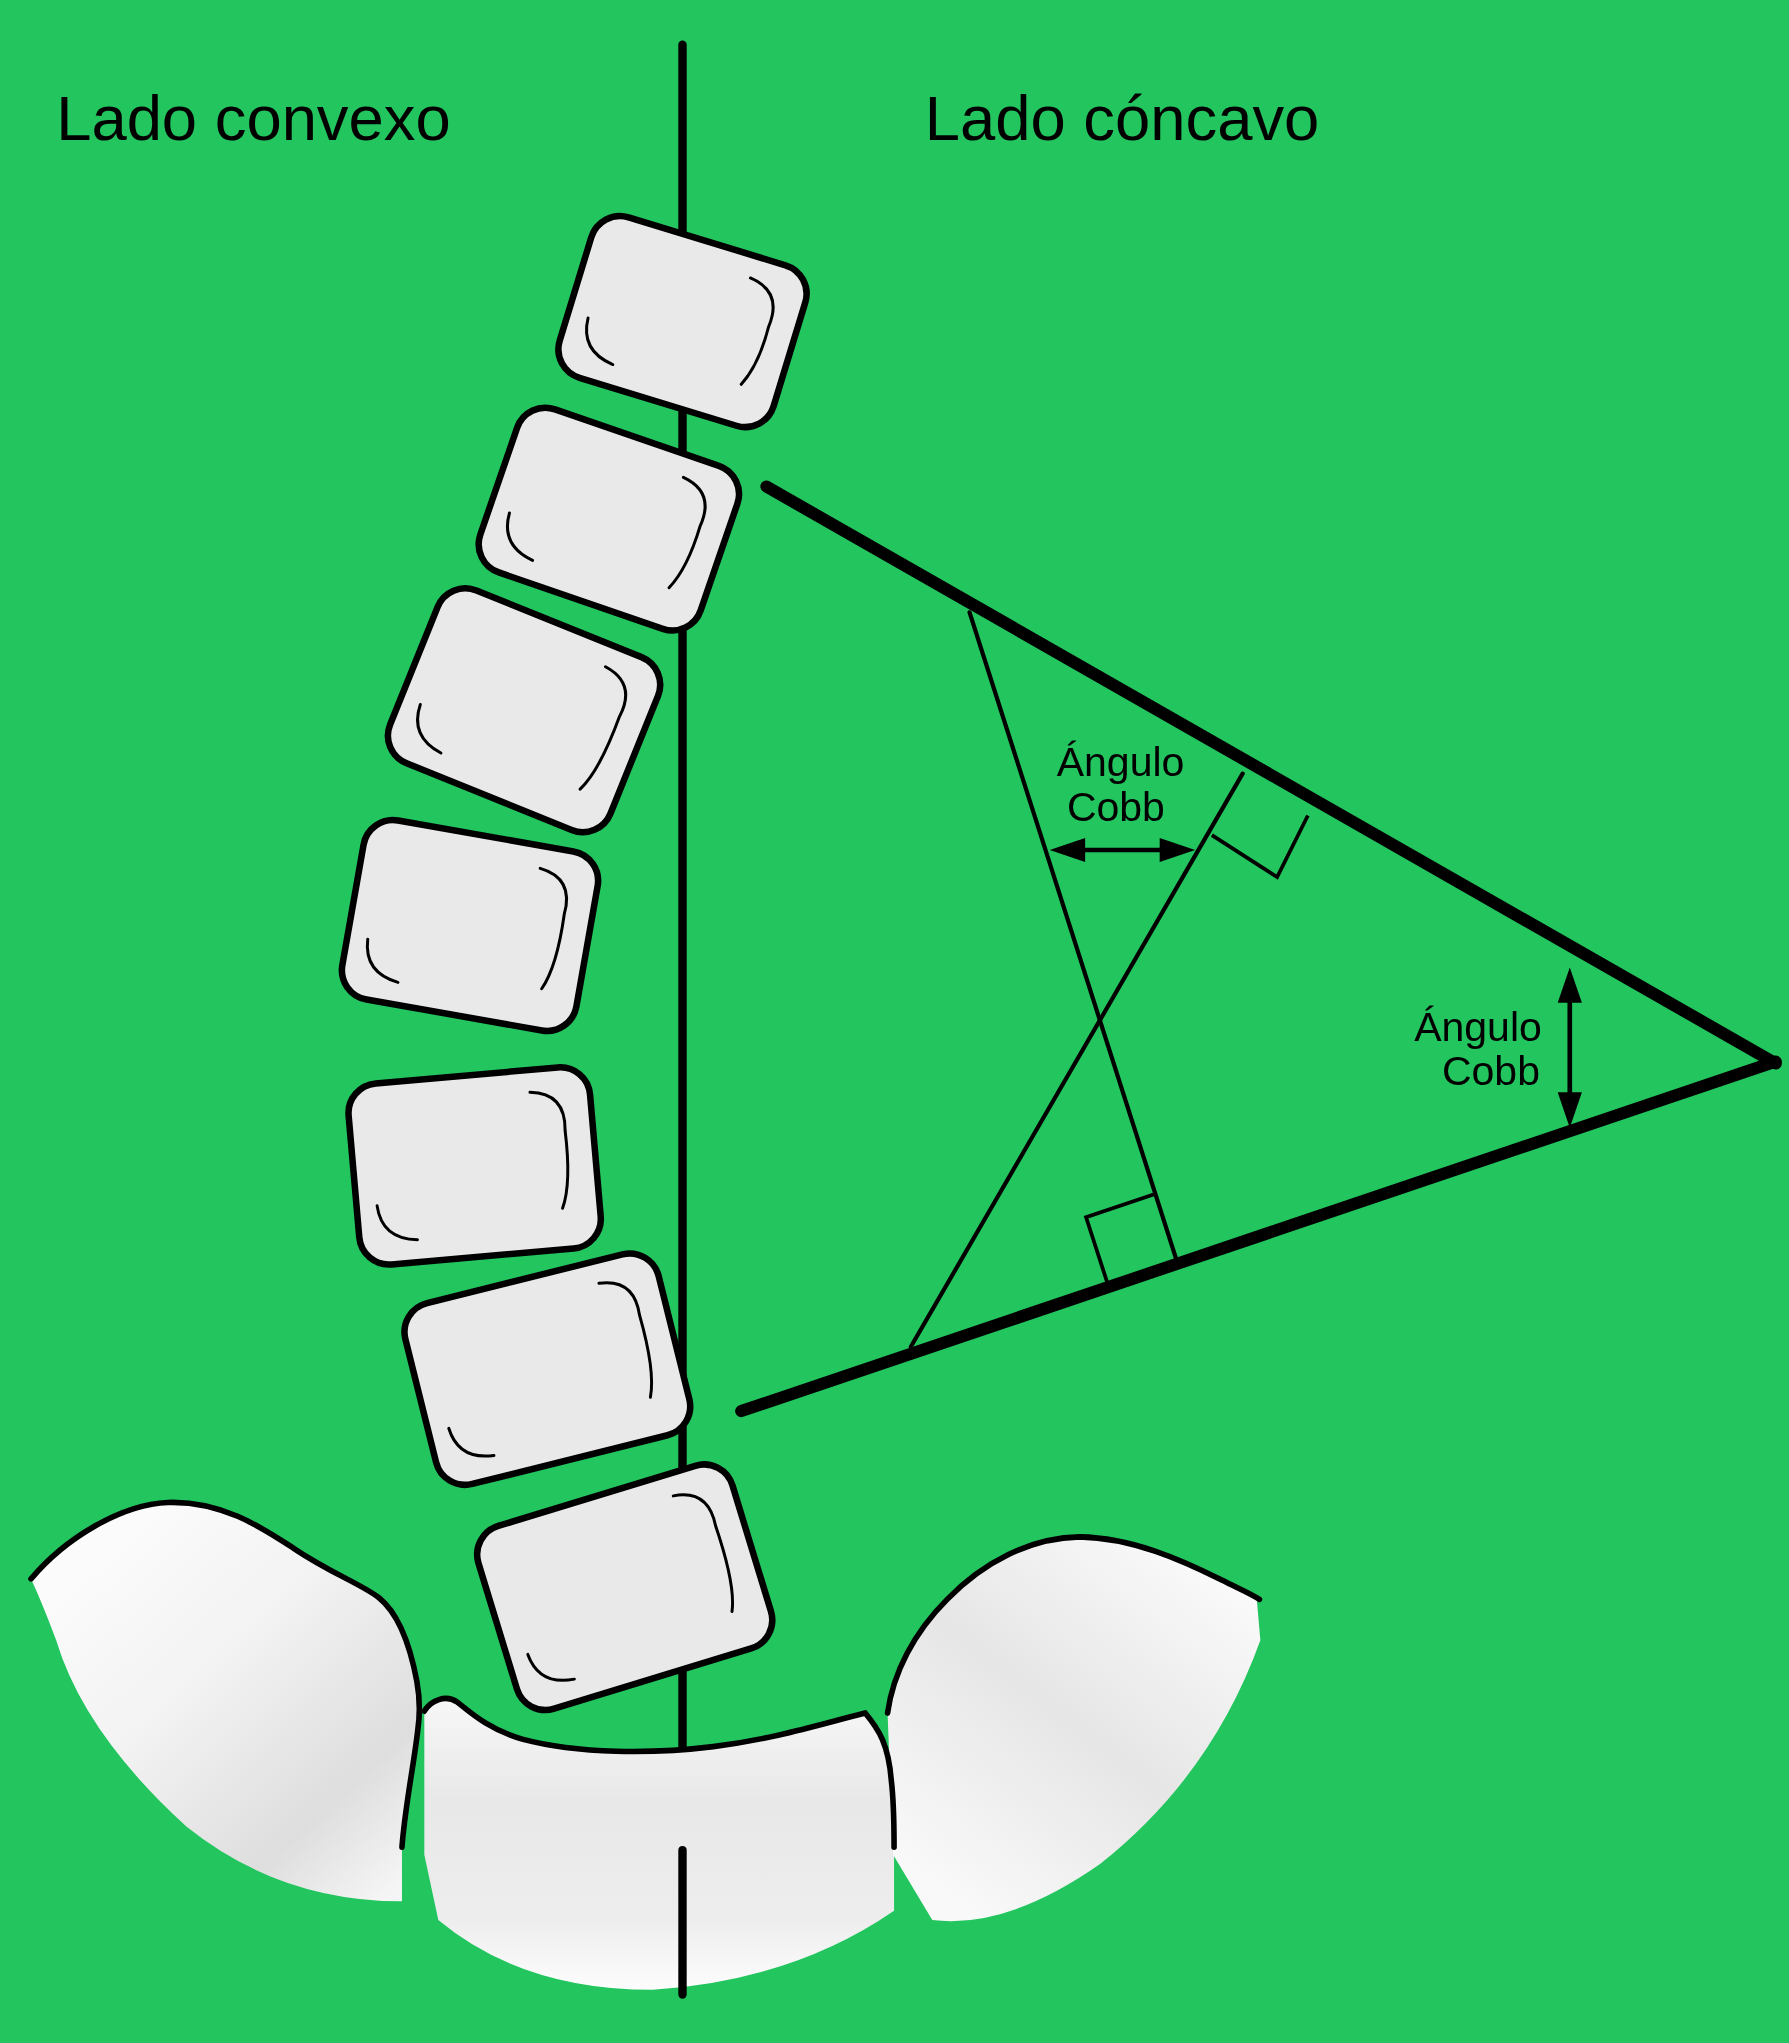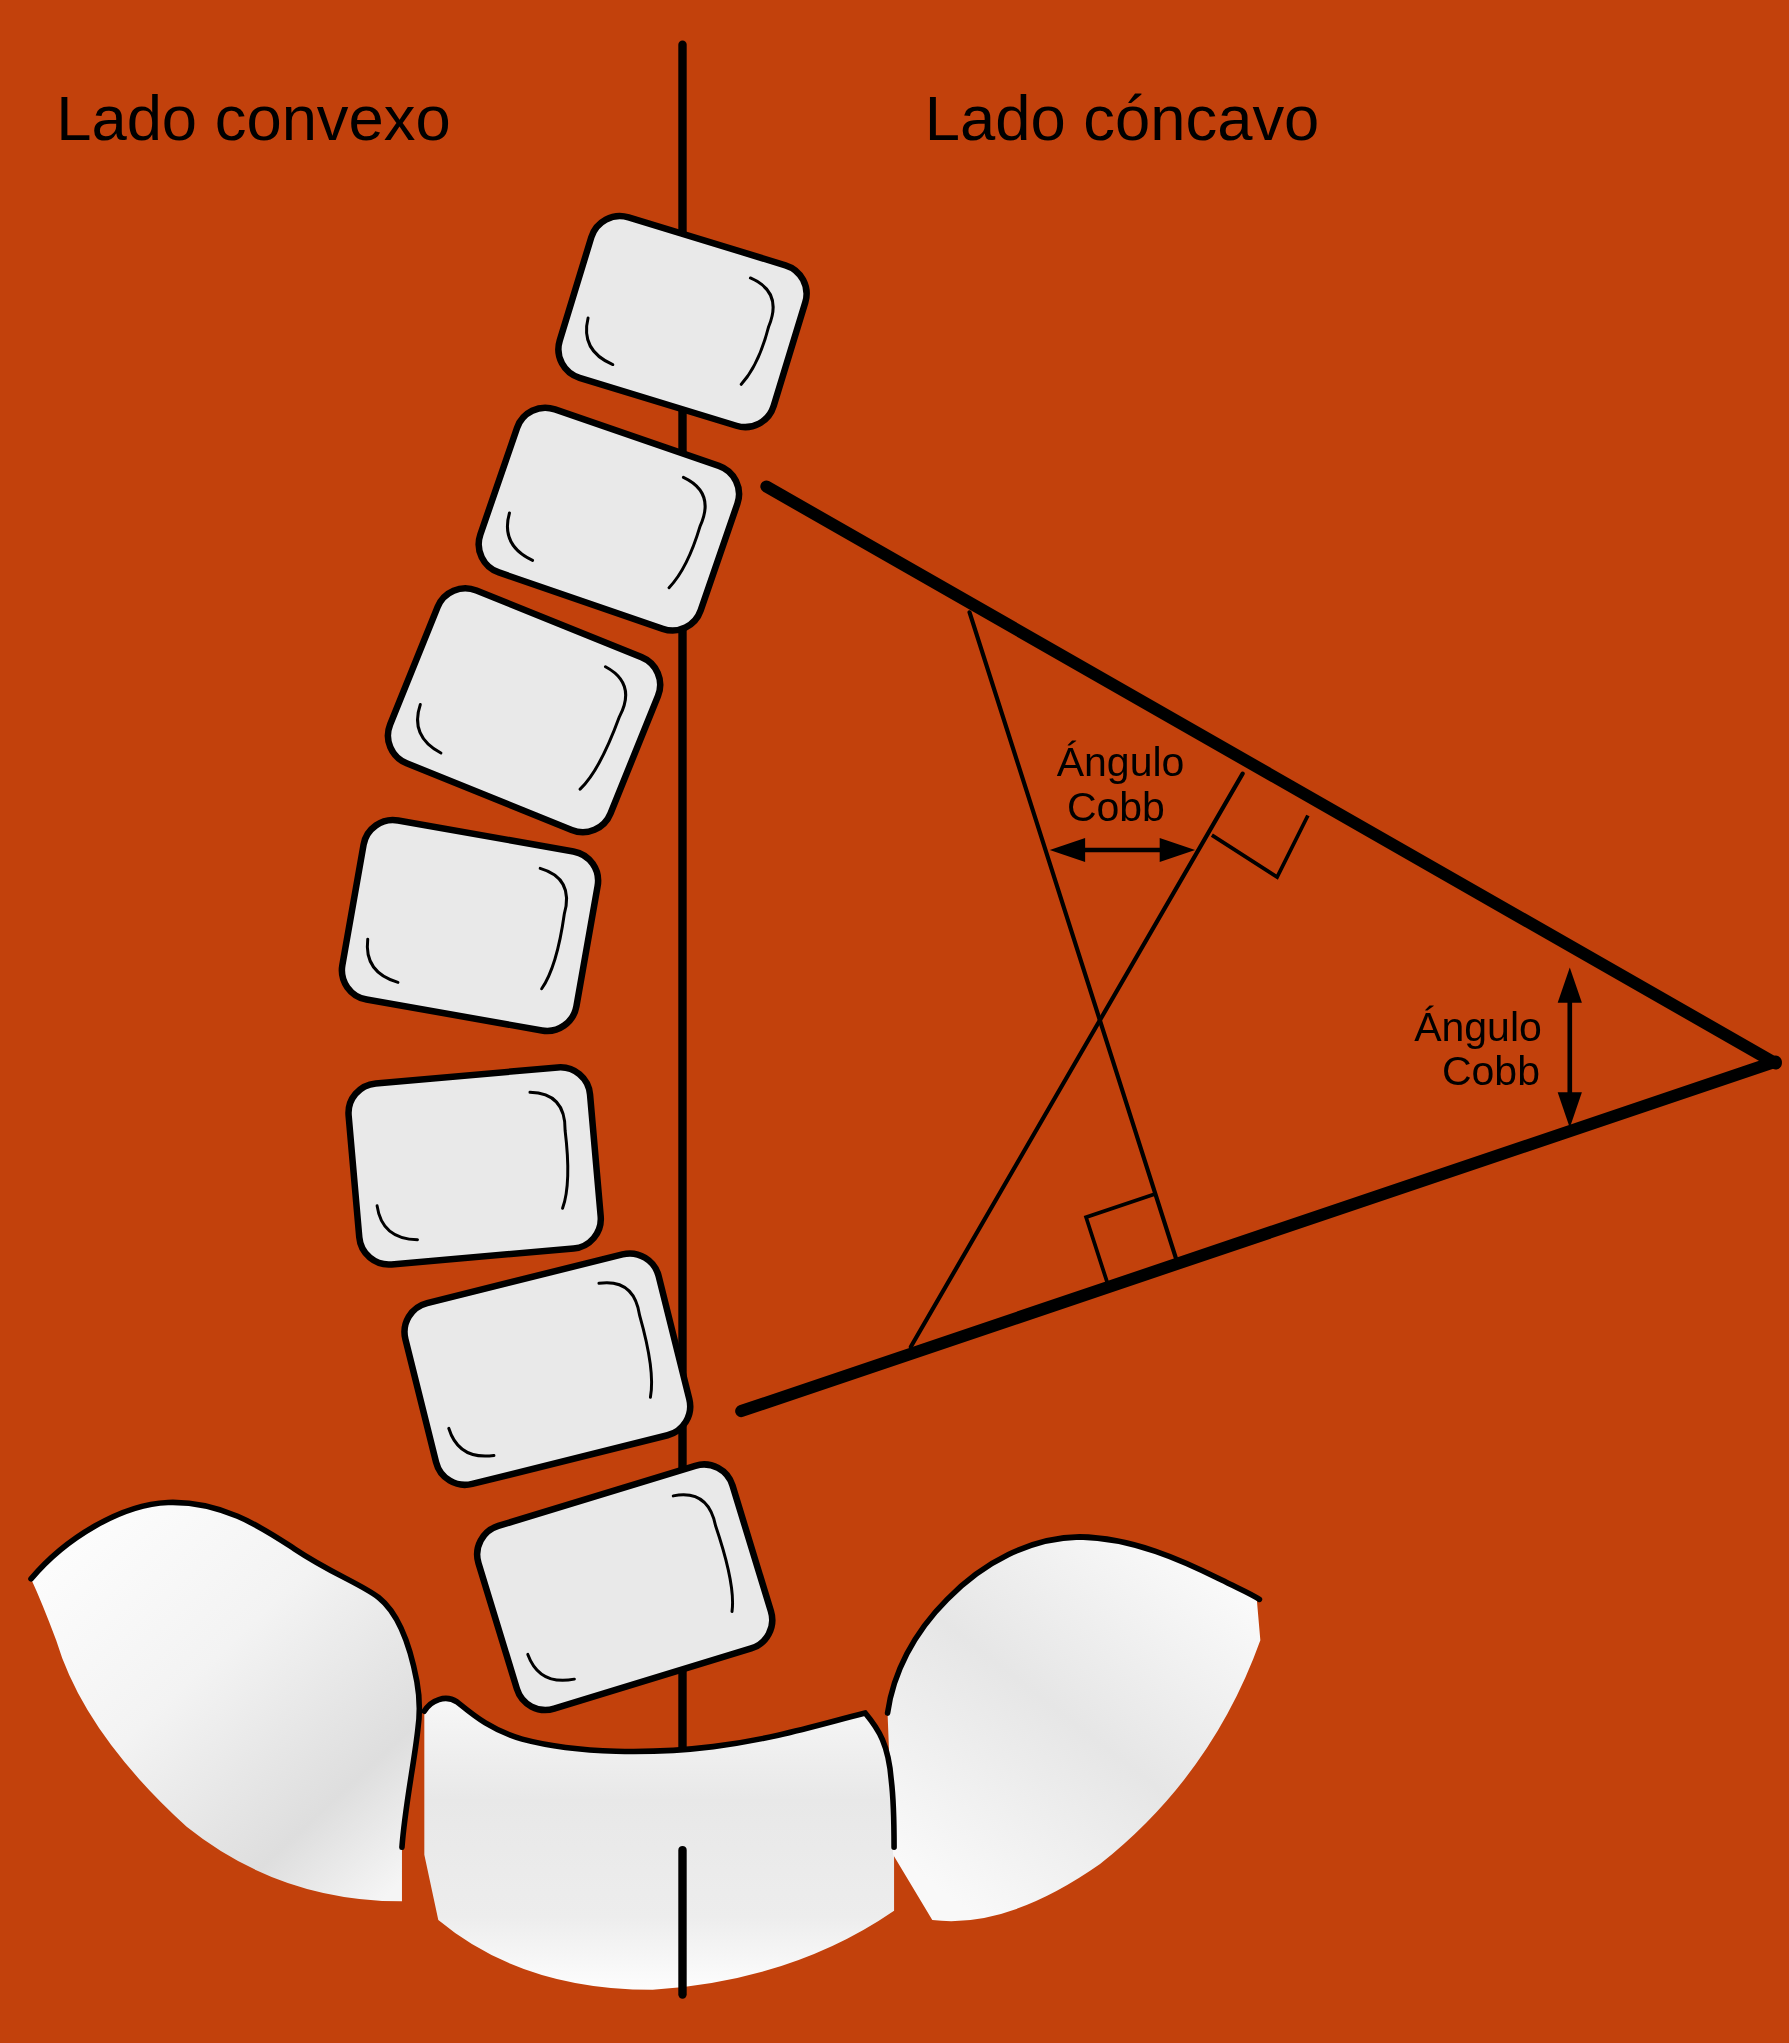--- a/index.html
+++ b/index.html
@@ -19,21 +19,21 @@
   text {
     font-family: "Liberation Sans", sans-serif;
     fill: #000000;
   }
   .side-label { font-size: 68px; }
   .angle-label { font-size: 44px; }
 </style>
 </head>
 <body>
 
-<div class="stage" style="background: #c2410c;">
+<div class="stage" style="background: #22c55e;">
 <svg id="diagram" viewBox="0 0 1920 2192" width="1790" height="2043">
 
   <defs>
     <linearGradient id="gradLeftWing" x1="0" y1="0" x2="0.9" y2="1">
       <stop offset="0" stop-color="#ffffff"></stop>
       <stop offset="0.45" stop-color="#f3f3f3"></stop>
       <stop offset="0.8" stop-color="#dedede"></stop>
       <stop offset="1" stop-color="#f5f5f5"></stop>
     </linearGradient>
     <linearGradient id="gradSacrum" x1="0" y1="0" x2="0" y2="1">

